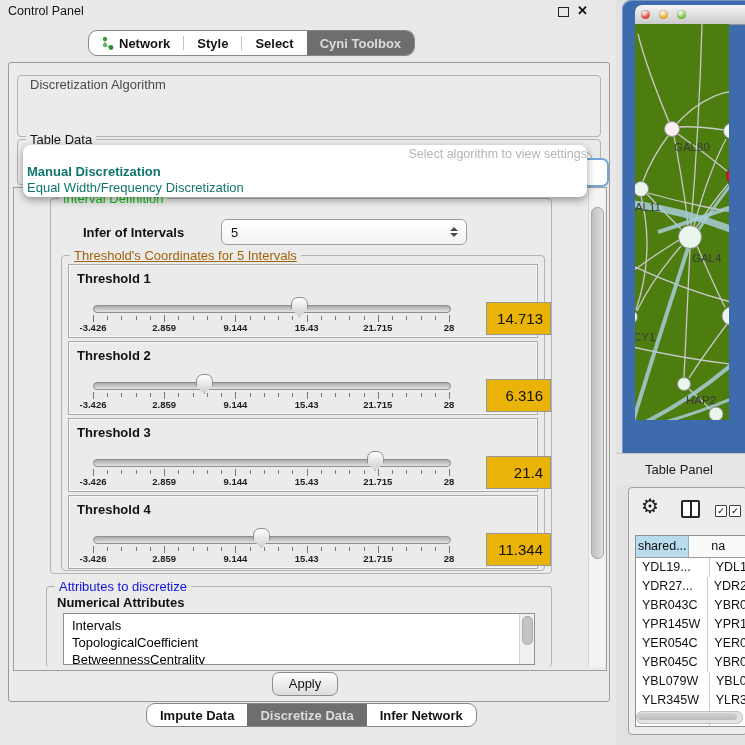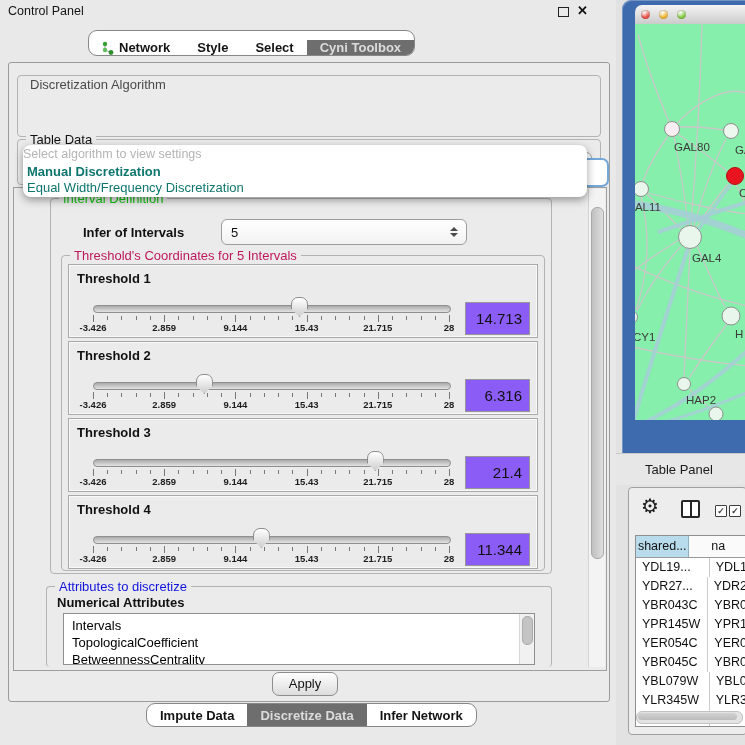--- a/index.html
+++ b/index.html
@@ -5,39 +5,39 @@
   html,body{margin:0;padding:0;background:#cfcfcf;}
   #stage{position:relative;width:745px;height:745px;background:#e2e2e2;overflow:hidden;
          font-family:"Liberation Sans",sans-serif;color:#111;}
   
   .cp{position:absolute;left:0;top:0;width:616px;height:745px;background:#e9e9e9;}
   .cp-title{position:absolute;left:8px;top:4px;font-size:12.5px;color:#151515;}
   .float-ic{position:absolute;left:558px;top:7px;width:9px;height:8px;border:1.5px solid #222;background:#e9e9e9;}
   .close-ic{position:absolute;left:577px;top:3px;font-size:13px;font-weight:700;color:#111;}
   .tabbar{position:absolute;display:flex;align-items:stretch;height:24px;background:#fff;
           border:1.5px solid #878787;border-radius:9px;overflow:hidden;}
-  .tabbar.top{left:88px;top:30px;align-items:flex-end;}
+  .tabbar.top{left:88px;top:30px;}
   .tabbar.bottom{left:146px;top:703px;height:22px;}
   .tab{display:flex;align-items:center;gap:5px;padding:0 13px;font-size:13px;font-weight:600;color:#141414;white-space:nowrap;}
   .tab.sel{background:#6e6e6e;color:#dcdcdc;}
   .tabsep{width:1px;background:#c3c3c3;margin:5px 0;}
   .cp-body{position:absolute;left:8px;top:62px;width:600px;height:638px;background:#ebebeb;
            border:1px solid #9b9b9b;border-radius:3px;}
   .grp{position:absolute;border:1px solid #b3b3b3;border-radius:4px;}
   .grp-label{position:absolute;left:8px;background:#ebebeb;padding:0 4px;font-size:13px;white-space:nowrap;}
   
   .combo{position:absolute;background:linear-gradient(#ffffff,#f2f2f2);border:1px solid #9d9d9d;border-radius:6px;
          display:flex;align-items:center;padding:0 9px;font-size:13px;color:#111;}
   .combo .arrows{position:absolute;right:8px;top:50%;transform:translateY(-50%);display:flex;flex-direction:column;gap:2px;}
   .arr-up{width:0;height:0;border-left:4px solid transparent;border-right:4px solid transparent;border-bottom:4px solid #4a4a4a;}
   .arr-dn{width:0;height:0;border-left:4px solid transparent;border-right:4px solid transparent;border-top:4px solid #4a4a4a;}
   
   .popup{position:absolute;left:14px;top:82px;width:564px;height:52px;background:#fff;border-radius:8px;
          box-shadow:0 3px 9px rgba(0,0,0,.38);z-index:9;overflow:hidden;}
-  .popup .ph{height:17px;text-align:left;color:#b4b4b4;font-size:12.5px;padding-top:2px;}
+  .popup .ph{height:17px;text-align:right;color:#b4b4b4;font-size:12.5px;padding-top:2px;}
   .popup .opt{font-size:13px;padding:0 4px;height:16px;line-height:16px;color:#0f766e;}
   .popup .opt.b{font-weight:700;}
   .combo-frag{position:absolute;left:566px;top:95px;width:30px;height:25px;background:#fff;
               border:2px solid #74a8d8;border-radius:7px;z-index:4;}
   
   .sp{position:absolute;left:4px;top:124px;width:592px;height:482px;background:#ebebeb;border:1px solid #9e9e9e;}
   .vsb{position:absolute;right:1px;top:1px;width:16px;height:478px;background:#f3f3f3;border-left:1px solid #d4d4d4;}
   .vsb-thumb{position:absolute;left:2px;top:18px;width:11px;height:350px;border:1px solid #a9a9a9;
              background:linear-gradient(90deg,#c0c0c0,#dedede);border-radius:6px;}
   
@@ -46,37 +46,37 @@
   .thr-label{position:absolute;left:8px;top:6px;font-size:13px;font-weight:700;}
   .track{position:absolute;left:24px;top:40px;width:356px;height:6px;border:1px solid #8f8f8f;border-radius:4px;
          background:linear-gradient(#aaaaaa,#e3e3e3);}
   .tick{position:absolute;width:1px;background:#777;}
   .tick.minor{top:51px;height:4px;}
   .tick.major{top:50px;height:7px;}
   .tick-lab{position:absolute;top:57px;transform:translateX(-50%);font-size:9.5px;font-weight:700;color:#1d1d1d;}
   .handle{position:absolute;top:32px;width:15px;height:18px;border:1px solid #8d8d8d;
           background:linear-gradient(#ffffff,#cfcfcf);border-radius:7px 7px 0 0;
           clip-path:polygon(0 0,100% 0,100% 58%,50% 100%,0 58%);}
-  .valbox{position:absolute;left:396px;top:37px;width:56px;height:31px;background:#8b5cf6;border:1px solid #979797;
+  .valbox{position:absolute;left:417px;top:37px;width:56px;height:31px;background:#eab308;border:1px solid #979797;
           font-size:15px;text-align:right;line-height:31px;padding-right:7px;}
   
   .listbox{position:absolute;left:16px;top:26px;width:470px;height:50px;background:#fff;border:1px solid #8f8f8f;overflow:hidden;}
   .listbox .li{font-size:13px;height:17px;line-height:17px;padding-left:8px;color:#000;white-space:nowrap;}
   .lb-vsb{position:absolute;right:0;top:0;width:14px;height:100%;background:#f1f1f1;border-left:1px solid #d8d8d8;}
   .lb-thumb{position:absolute;left:2px;top:2px;width:9px;height:27px;background:#c4c4c4;border-radius:5px;border:1px solid #adadad;}
   .attr-sub{position:absolute;left:10px;top:8px;font-size:13px;font-weight:700;}
   .apply{position:absolute;left:263px;top:609px;width:64px;height:22px;border:1px solid #8d8d8d;border-radius:7px;
          background:linear-gradient(#fefefe,#dddddd);font-size:13px;text-align:center;line-height:22px;}
   
   .netwin{position:absolute;left:622px;top:0;width:123px;height:453px;background:#3e6aae;
           border-top-left-radius:9px;box-shadow:inset 1px 1px 0 rgba(255,255,255,.28);}
   .mac-bar{position:absolute;left:13px;top:5px;width:110px;height:19px;background:linear-gradient(#f5f5f5,#cbcbcb);
            border-top-left-radius:7px;border-bottom:1px solid #949494;}
   .light{position:absolute;top:5px;width:9px;height:9px;border-radius:50%;box-shadow:inset 0 0 2px rgba(0,0,0,.45), inset 0 2px 2px rgba(255,255,255,.65);}
-  .netcanvas{position:absolute;left:13px;top:24px;width:110px;height:396px;background:#86efac;overflow:hidden;}
+  .netcanvas{position:absolute;left:13px;top:24px;width:94px;height:396px;background:#4d7c0f;overflow:hidden;}
   
   .tp-header{position:absolute;left:616px;top:453px;width:129px;height:31px;background:#e7e7e7;border-top:1px solid #c9c9c9;}
   .tp-header span{position:absolute;left:29px;top:8px;font-size:13px;color:#1b1b1b;}
   .tp-box{position:absolute;left:628px;top:487px;width:117px;height:246px;background:#ededed;
           border:1px solid #9f9f9f;border-radius:4px;}
   .gear{position:absolute;left:12px;top:6px;font-size:20px;color:#1c1c1c;}
   .colicon{position:absolute;left:52px;top:12px;width:15px;height:14px;border:2px solid #262626;border-radius:2px;background:#fff;}
   .colicon::after{content:"";position:absolute;left:50%;top:0;width:2px;height:100%;background:#262626;transform:translateX(-50%);}
   .chk{position:absolute;top:17px;width:10px;height:10px;border:1.5px solid #3e3e3e;border-radius:1px;background:#fff;
        font-size:9px;line-height:10px;text-align:center;color:#3e3e3e;font-weight:700;}
@@ -160,21 +160,21 @@
           <span style="position:absolute;left:32px;top:26px;font-size:13px;font-weight:700;">Infer of Intervals</span>
           <div class="combo" style="left:170px;top:20px;width:226px;height:24px;">
             <span>5</span>
             <span class="arrows">
                 <span class="arr-up"></span>
                 <span class="arr-dn"></span>
               </span>
           </div>
 
           <div class="grp" style="left:10px;top:56px;width:482px;height:314px;">
-            <span class="grp-label" style="top:-8px;color:#be185d;">Threshold's Coordinates for 5 Intervals</span>
+            <span class="grp-label" style="top:-8px;color:#a16207;text-decoration:underline;">Threshold's Coordinates for 5 Intervals</span>
             <div id="thrHost">
                 <div class="thr-panel" style="top: 8px;">
                   <div class="thr-label">Threshold 1</div>
                   <div class="track"></div>
                   <div class="tick major" style="left: 24px;"></div>
                   <div class="tick minor" style="left: 38.24px;"></div>
                   <div class="tick minor" style="left: 52.48px;"></div>
                   <div class="tick minor" style="left: 66.72px;"></div>
                   <div class="tick minor" style="left: 80.96px;"></div>
                   <div class="tick major" style="left: 95.2px;"></div>

